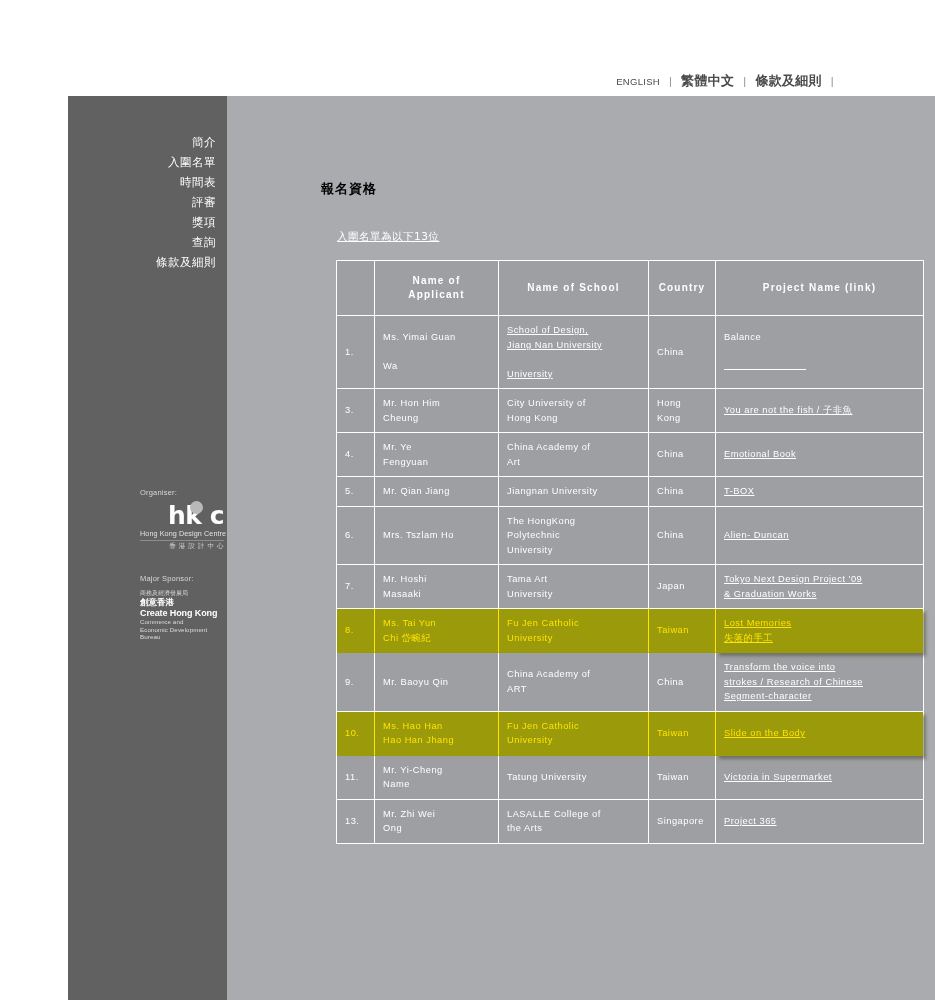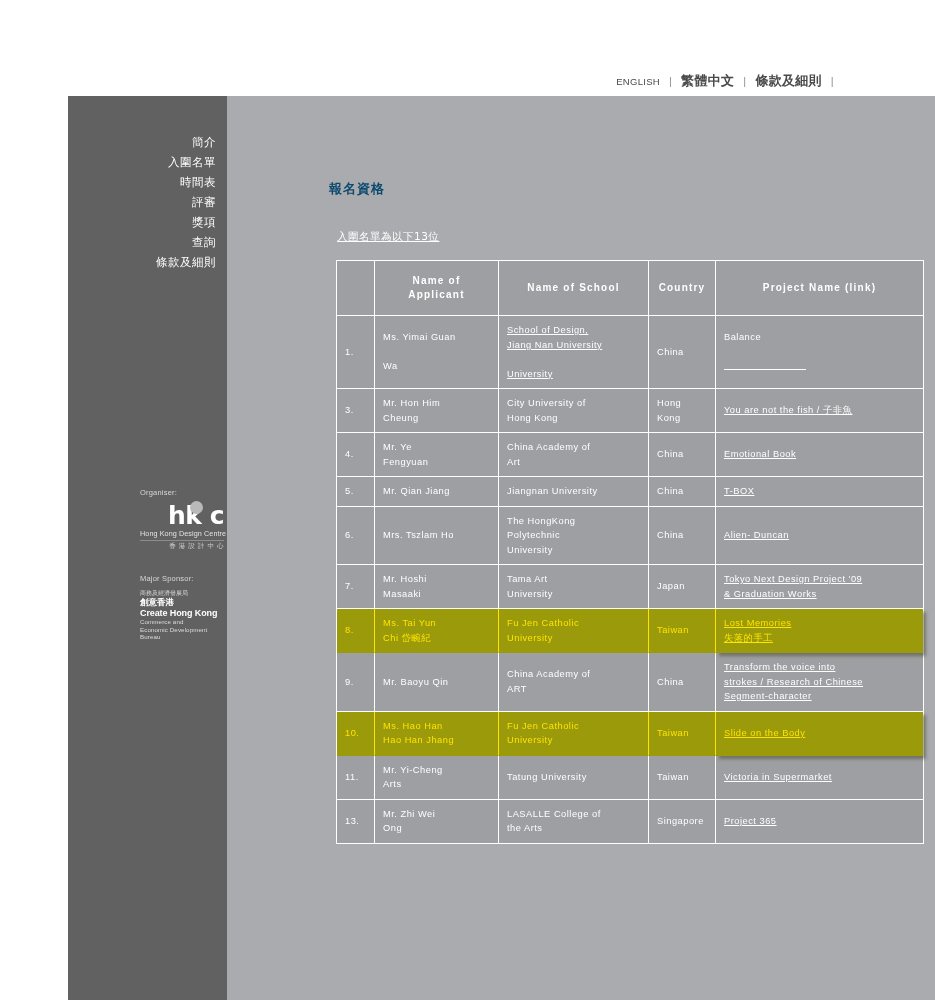--- a/index.html
+++ b/index.html
@@ -210,24 +210,24 @@
   #chk-en2 {
     font-size: 6.2px;
     color: #dcdcdc;
     line-height: 7.5px;
     letter-spacing: 0.1px;
   }
 
   
   #page-title {
     position: absolute;
-    left: 102px; top: 84px;
+    left: 94px; top: 84px;
     font-size: 13px;
     font-weight: bold;
-    color: #0c4a6e;
+    color: #000000;
     letter-spacing: 1px;
     font-family: "DejaVu Sans", sans-serif;
   }
   #subtitle {
     position: absolute;
     left: 110px; top: 134px;
     font-size: 10.5px;
     color: #ffffff;
     letter-spacing: 0.5px;
     text-decoration: underline;
@@ -465,21 +465,21 @@
                 <td style="white-space: pre-line;">Ms. Hao Han
 Hao Han Jhang</td>
                 <td style="white-space: pre-line;">Fu Jen Catholic
 University</td>
                 <td style="white-space: pre-line;">Taiwan</td>
                 <td class="proj last-c"><a href="#" style="white-space: pre-line;">Slide on the Body</a></td>
               </tr>
               <tr>
                 <td class="num">11.</td>
                 <td style="white-space: pre-line;">Mr. Yi-Cheng
-Arts</td>
+Name</td>
                 <td style="white-space: pre-line;">Tatung University</td>
                 <td style="white-space: pre-line;">Taiwan</td>
                 <td class="proj last-c"><a href="#" style="white-space: pre-line;">Victoria in Supermarket</a></td>
               </tr>
               <tr>
                 <td class="num">13.</td>
                 <td style="white-space: pre-line;">Mr. Zhi Wei
 Ong</td>
                 <td style="white-space: pre-line;">LASALLE College of
 the Arts</td>

